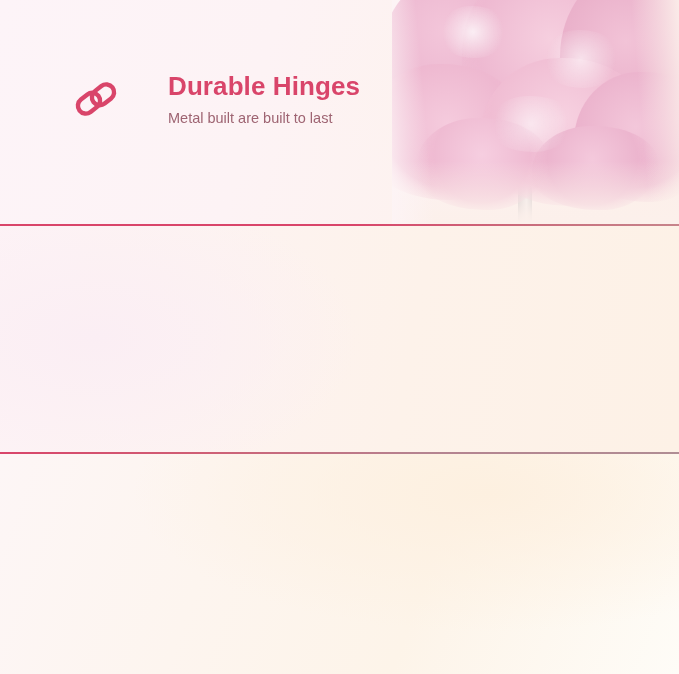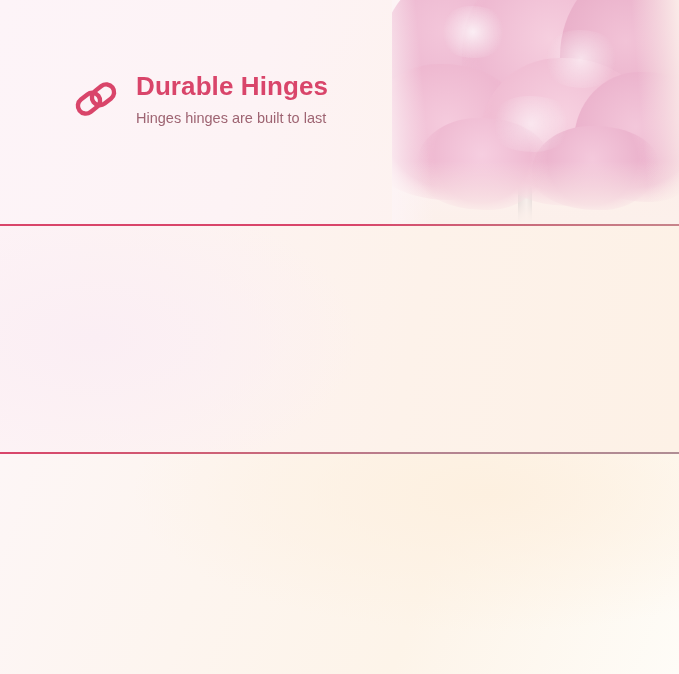--- a/index.html
+++ b/index.html
@@ -92,21 +92,21 @@
   }
   .feature-sub {
     font-size: 14.5px;
     color: #9e6472;
     line-height: 1.3;
     padding-top: 7px;
     white-space: nowrap;
   }
 
   
-  #feature-hinges { left: 70px; top: 70px; }
+  #feature-hinges { left: 70px; top: 70px; gap: 32px; }
 
   
   .photo {
     position: absolute;
     overflow: hidden;
   }
 
   
   #photo-pink-tree {
     left: 392px;
@@ -167,21 +167,21 @@
       <span class="feature-icon nosel">
         <svg width="46" height="46" viewBox="0 0 48 48" aria-hidden="true">
           <g fill="none" stroke="#d9456a" stroke-width="4.6" stroke-linecap="round">
             <rect x="4.2" y="20.2" width="25" height="16.4" rx="8.2" transform="rotate(-38 16.7 28.4)"></rect>
             <rect x="18.8" y="11.4" width="25" height="16.4" rx="8.2" transform="rotate(-38 31.3 19.6)"></rect>
           </g>
         </svg>
       </span>
       <span class="feature-text">
         <span class="feature-title">Durable Hinges</span>
-        <span class="feature-sub">Hinges hinges are built to last</span>
+        <span class="feature-sub">Metal built are built to last</span>
       </span>
     </div>
   </section>
 
   <div class="divider" id="divider-1"></div>
 
   <section class="panel" id="panel-pvc">
     <div class="panel-bg"></div>
 
   </section>

